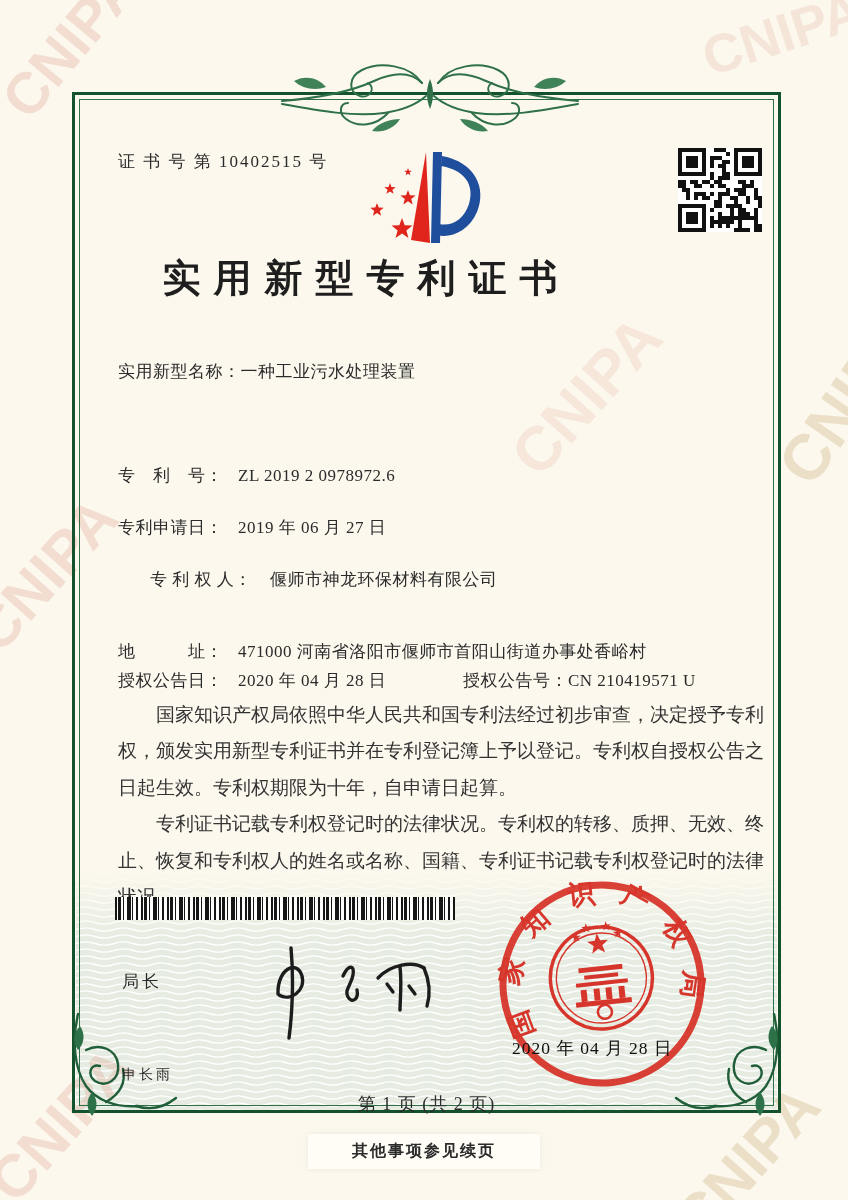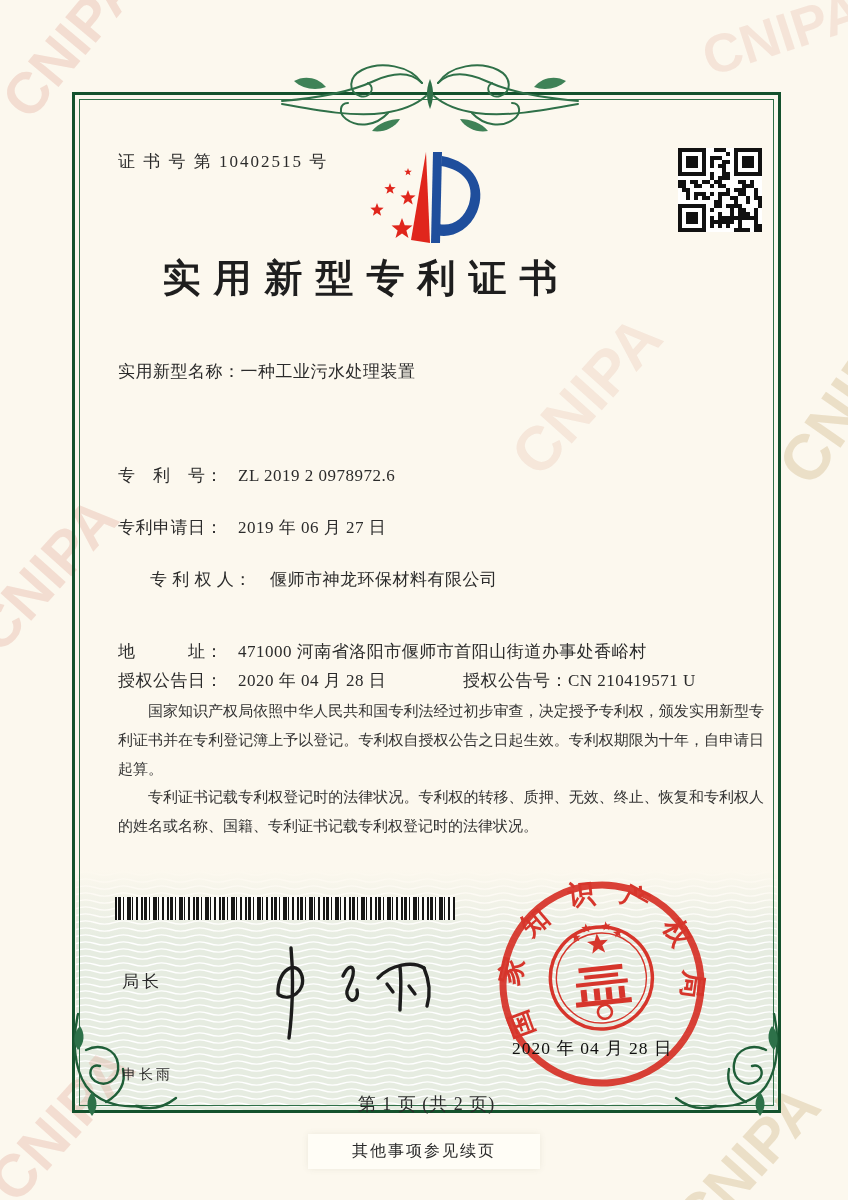--- a/index.html
+++ b/index.html
@@ -41,42 +41,42 @@
   .qr { position:absolute; left:678px; top:148px; z-index:4; background:#fff; }
   .title { position:absolute; left:72px; top:253px; width:589px; text-align:center;
     font-size:38px; font-weight:bold; letter-spacing:13px; color:#1e1e1e; z-index:4; }
   
   .frow { position:absolute; left:118px; font-size:17px; letter-spacing:0.5px;
     white-space:nowrap; z-index:4; }
   .frow .lab { display:inline-block; min-width:120px; }
   .pair2 { position:absolute; left:345px; top:0; }
   
   .body-text { position:absolute; left:118px; top:697px; width:646px; z-index:4;
-    font-size:15px; line-height:1.92; text-align:justify; color:#333; }
+    font-size:19px; line-height:1.92; text-align:justify; color:#333; }
   .body-text p { text-indent:2em; }
   
   .barcode { position:absolute; left:115px; top:897px; width:340px; height:23px; z-index:4;
     background:repeating-linear-gradient(90deg,
       #161616 0 2px, #fdfdfb 2px 3px, #161616 3px 6px, #fdfdfb 6px 8px,
       #161616 8px 9px,  #fdfdfb 9px 12px, #161616 12px 16px, #fdfdfb 16px 17px,
       #161616 17px 18px, #fdfdfb 18px 21px, #161616 21px 23px, #fdfdfb 23px 26px); }
   
   .sig-title { position:absolute; left:122px; top:970px; font-size:17px; letter-spacing:3px; z-index:4; }
   .sig-name  { position:absolute; left:122px; top:1066px; font-size:14px; letter-spacing:3px; z-index:4; }
   .handwriting { position:absolute; left:248px; top:938px; z-index:4; }
   
   .seal { position:absolute; left:496px; top:878px; z-index:5; transform:rotate(-6deg); opacity:0.93; }
   .seal-date { position:absolute; left:512px; top:1036px; font-size:17.5px; letter-spacing:1px;
     color:#101010; z-index:6; white-space:nowrap; }
   
   .page-info { position:absolute; left:72px; top:1092px; width:709px; text-align:center;
     font-size:18px; letter-spacing:1px; z-index:4; }
   .note { position:absolute; left:50%; top:1134px; transform:translateX(-50%);
     background:#fffdf6; padding:7px 44px; font-size:16px; letter-spacing:2px; z-index:4;
-    box-shadow:0 0 6px rgba(120,120,100,0.12); }
+    box-shadow:0 0 6px rgba(120,120,100,0.12);font-weight:bold; }
 </style>
 </head>
 <body>
 
 <div class="page">
 
   <span class="wm wm1 wm-pink">CNIPA</span>
   <span class="wm wm2 wm-pink">CNIPA</span>
   <span class="wm wm3 wm-pink">CNIPA</span>
   <span class="wm wm4 wm-pink">CNIPA</span>

